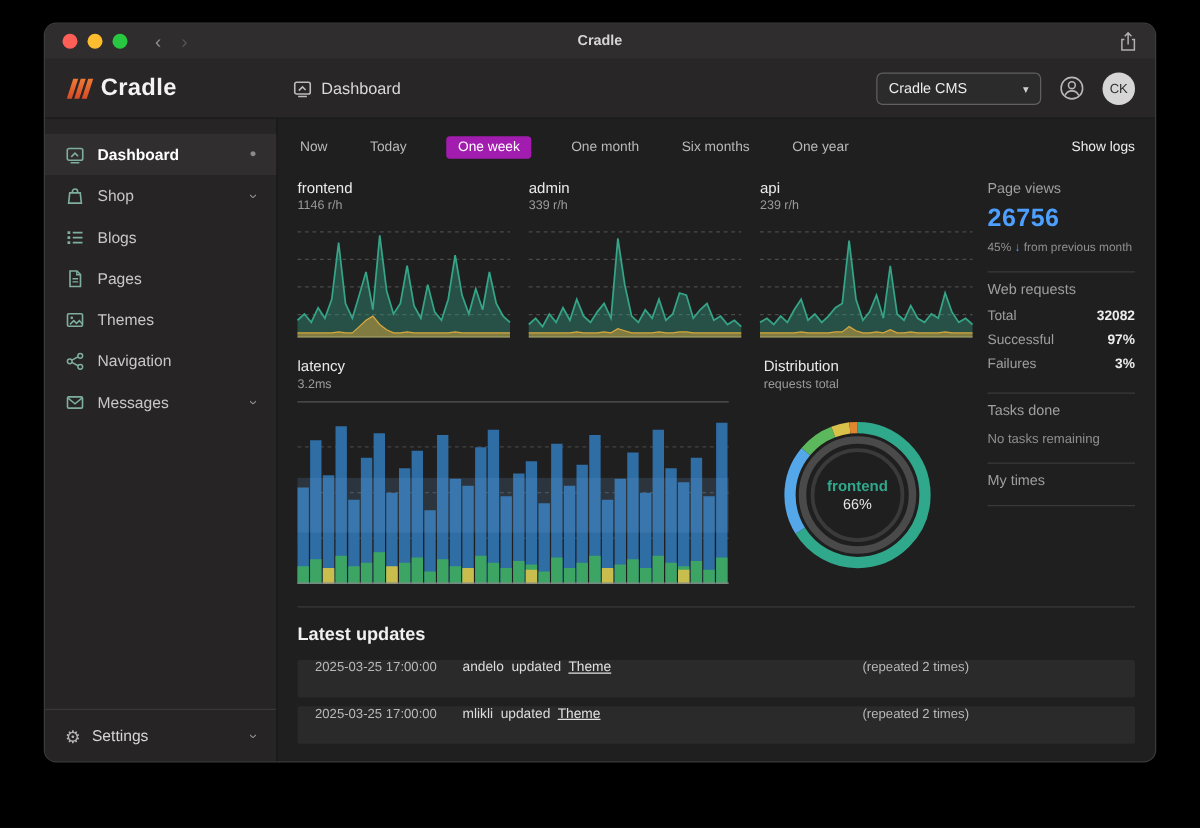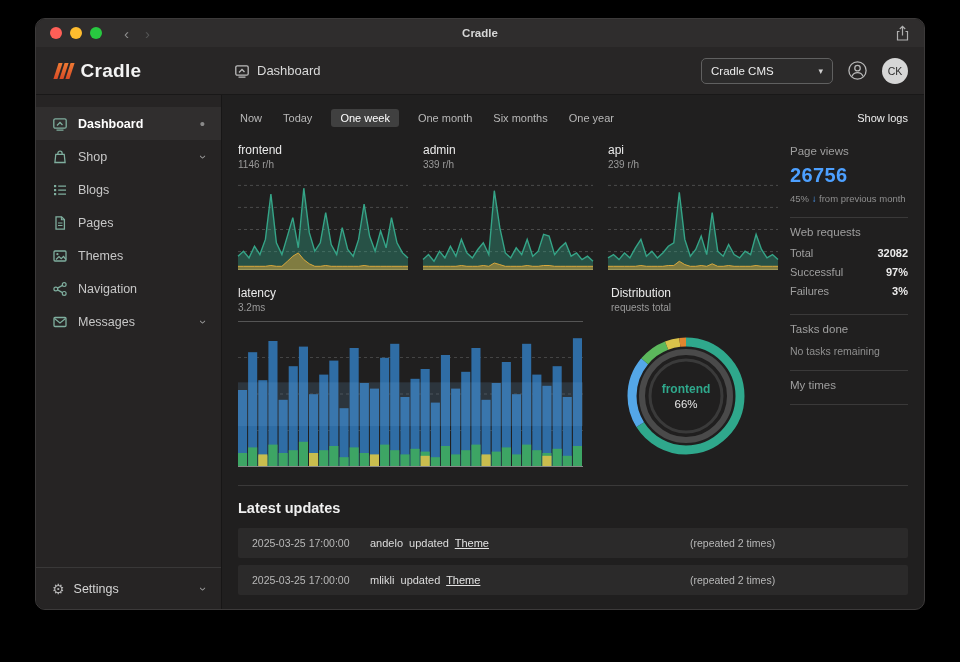--- a/index.html
+++ b/index.html
@@ -37,23 +37,23 @@
   .side-item.active{background:#302e2e}
   .side-item.active .slabel{color:#fff;font-weight:700}
   .sdot{margin-left:auto;color:#8a8a8a;font-size:15px;line-height:1}
   .schev{margin-left:auto;color:#9a9a9a;font-size:12px;display:inline-block;transform:rotate(90deg)}
   .settings-row{margin-top:auto;height:42px;border-top:1px solid #393838;display:flex;align-items:center;gap:9px;padding:0 16px;cursor:pointer}
   .gear{font-size:14px;color:#b5b5b5;line-height:1}
   .settings-label{font-size:12.5px;color:#d5d5d5}
 
   
   .main{flex:1;display:flex;flex-direction:column;padding:10px 16px 0 16px;min-width:0}
-  .filter-row{display:flex;align-items:center;gap:17px;height:26px;margin-bottom:12px}
+  .filter-row{display:flex;align-items:center;gap:30px;height:26px;margin-bottom:12px}
   .ftab{font-size:11px;color:#b8b8b8;cursor:pointer;padding:3px 2px;white-space:nowrap}
-  .ftab.sel{background:#404040;color:#fff;border-radius:3px;padding:3px 9px}
+  .ftab.sel{background:#a21caf;color:#fff;border-radius:3px;padding:3px 9px}
   .show-logs{margin-left:auto;font-size:11px;color:#ededed;cursor:pointer}
 
   .content-row{display:flex}
   .charts-col{width:540px;flex:0 0 auto}
   .spark-row{display:flex;gap:15px}
   .spark{width:170px}
   .c-name{font-size:12px;color:#eaeaea}
   .c-sub{font-size:10px;color:#9a9a9a;margin-top:2px}
   .spark svg{margin-top:8px;display:block}
 
@@ -76,21 +76,21 @@
   .wr-row{display:flex;justify-content:space-between;font-size:11px;line-height:19px}
   .wr-row .wl{color:#9f9f9f}
   .wr-row .wv{color:#ececec;font-weight:700}
   .wr-rows{margin-top:6px}
   .stat-note{font-size:10.5px;color:#8f8f8f;margin-top:10px}
   .task-input{margin-top:10px;width:100%;background:#3b3a3a;border:none;border-radius:3px;padding:6px 8px;font-size:11px;color:#ddd;font-family:"Liberation Sans",sans-serif}
   .task-input::placeholder{color:#9a9a9a}
 
   .updates{margin-top:14px;border-top:1px solid #3a3939;padding-top:8px}
   .updates-title{font-size:14.5px;font-weight:700;color:#f0f0f0;margin:6px 0 12px}
-  .upd-row{background:#2b2a2a;height:30px;border-radius:2px;margin-bottom:7px;display:flex;align-items:center;padding:0 14px}
+  .upd-row{background:#2b2a2a;height:30px;border-radius:2px;margin-bottom:7px;display:flex;align-items:flex-start;padding:0 14px}
   .upd-time{width:118px;font-size:10.5px;color:#b8b8b8;flex:0 0 auto}
   .upd-msg{width:320px;font-size:11px;color:#dcdcdc;flex:0 0 auto}
   .upd-msg span{margin-right:3px}
   .upd-target{text-decoration:underline;cursor:pointer;color:#e2e2e2}
   .upd-note{font-size:10.5px;color:#b8b8b8}
 
   svg{overflow:visible}
 </style>
 </head>
 <body>

